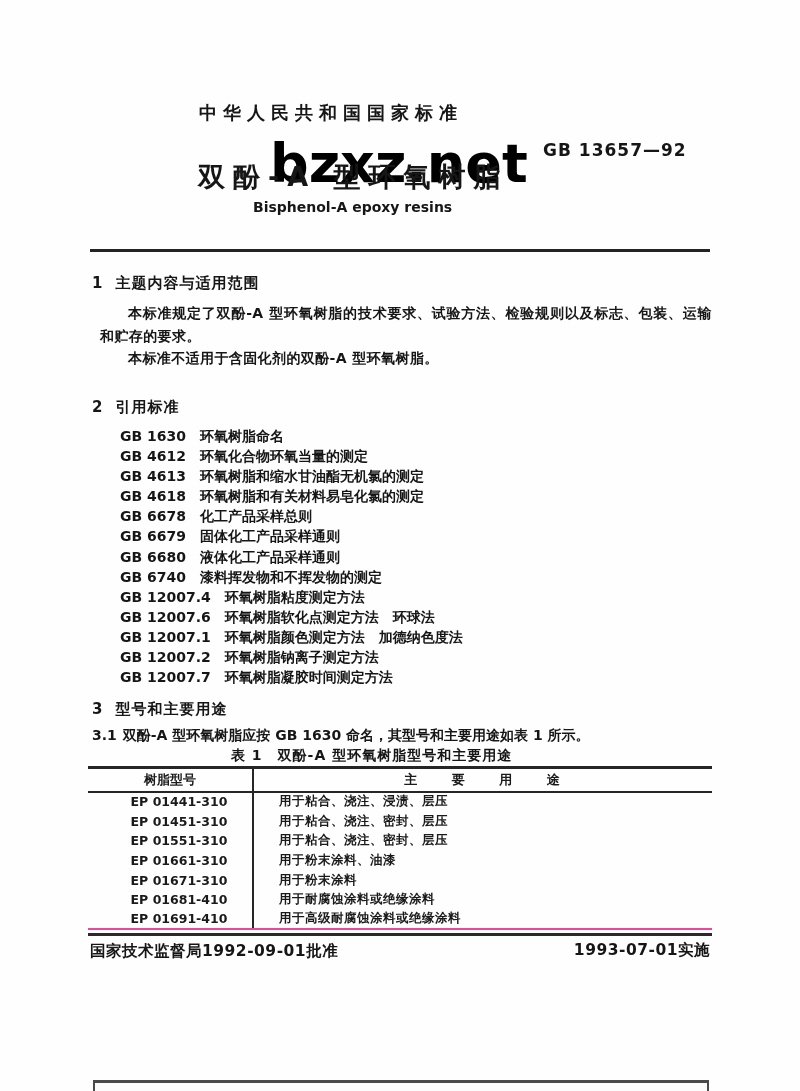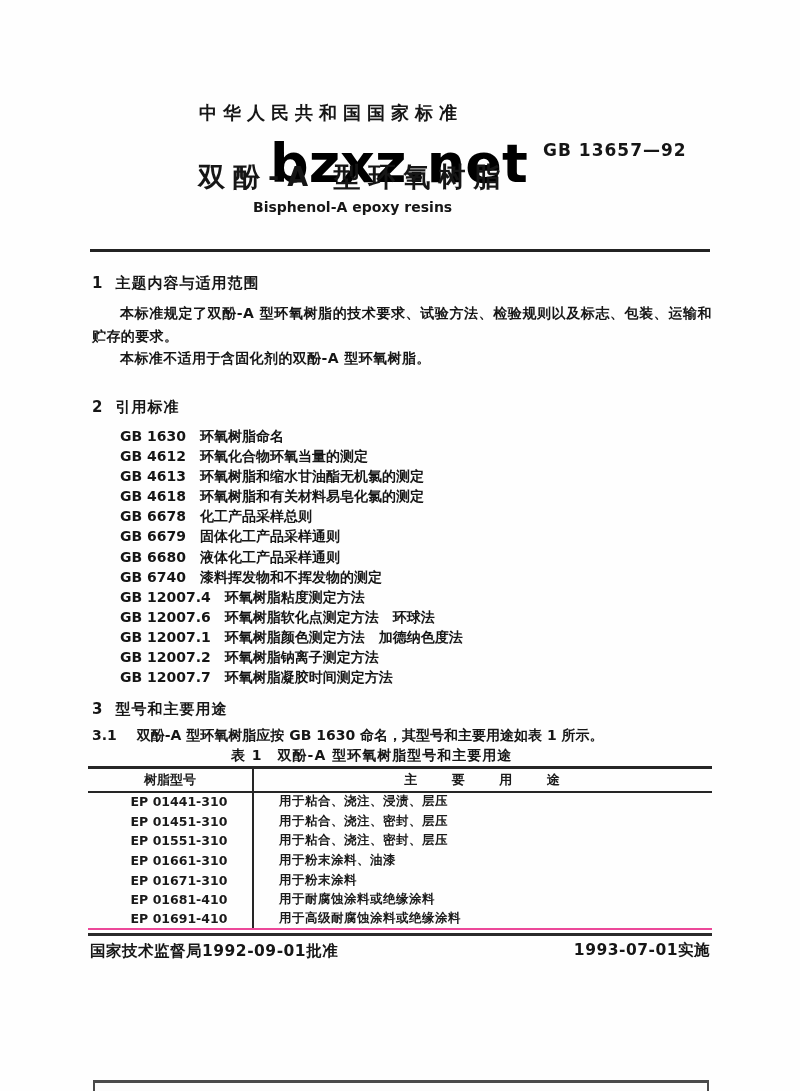--- a/index.html
+++ b/index.html
@@ -49,34 +49,34 @@
   .sec-heading .sec-num { margin-right:12px; }
   #heading-1 { top:274px; }
   #heading-2 { top:398px; }
   #heading-3 { top:700px; }
 
   .body-block {
     position:absolute; left:92px; top:302px; width:620px;
     font-size:14px; font-weight:600; line-height:22.5px; letter-spacing:0.4px;
     text-align:justify;
   }
-  .para { text-indent:28px; }
+  .para { text-indent:28px;margin-left:8px; }
 
   .refs {
     position:absolute; left:120px; top:426px;
     font-size:14px; font-weight:600;
   }
   .ref-line { height:20.1px; line-height:20.1px; white-space:nowrap; }
   .ref-code { display:inline-block; margin-right:14px; }
 
   .clause {
     position:absolute; left:92px; top:727px; width:626px;
     font-size:14px; font-weight:600; white-space:nowrap;
   }
-  .clause-num { margin-right:20px; }
+  .clause-num { margin-right:6px; }
 
   .tbl-caption {
     position:absolute; left:231px; top:747px;
     font-size:14px; font-weight:700; letter-spacing:1px; white-space:nowrap;
   }
 
   
   table.types {
     position:absolute; left:88px; top:766px; width:624px;
     border-collapse:collapse; table-layout:fixed;

